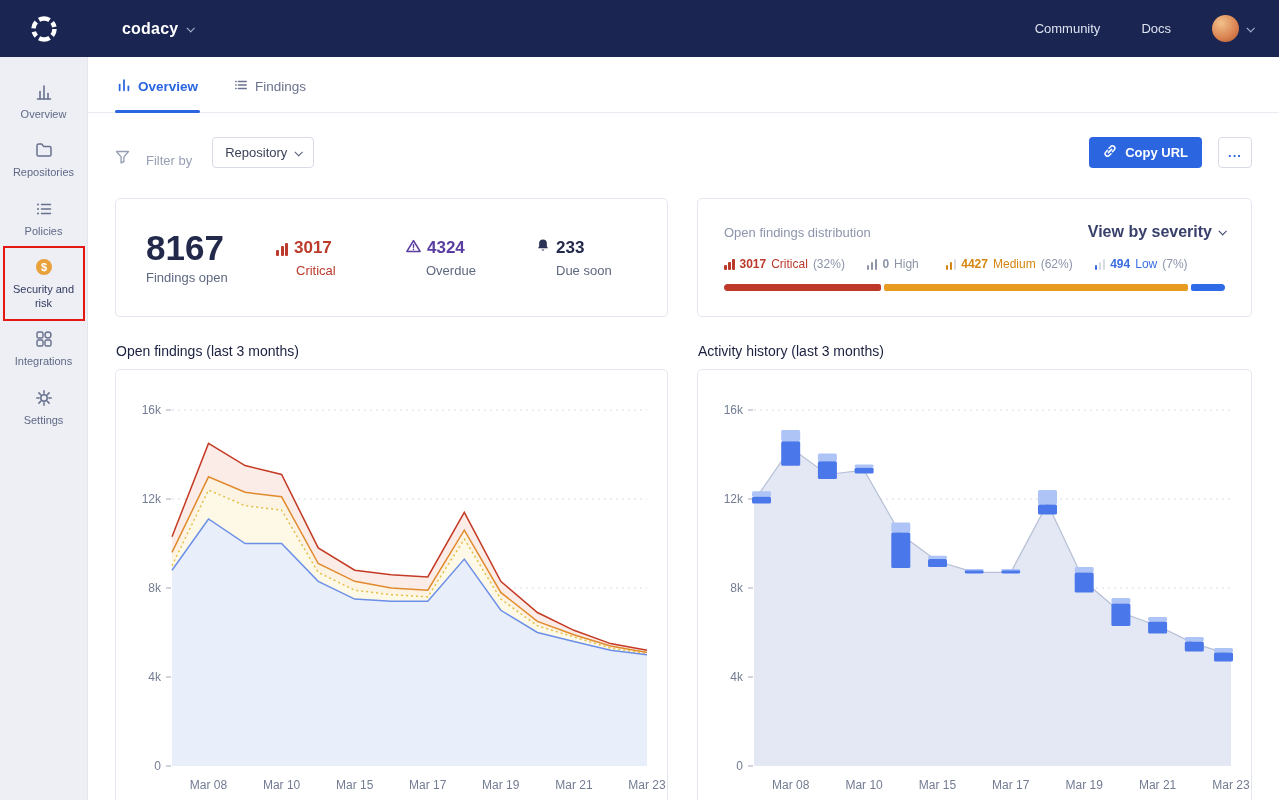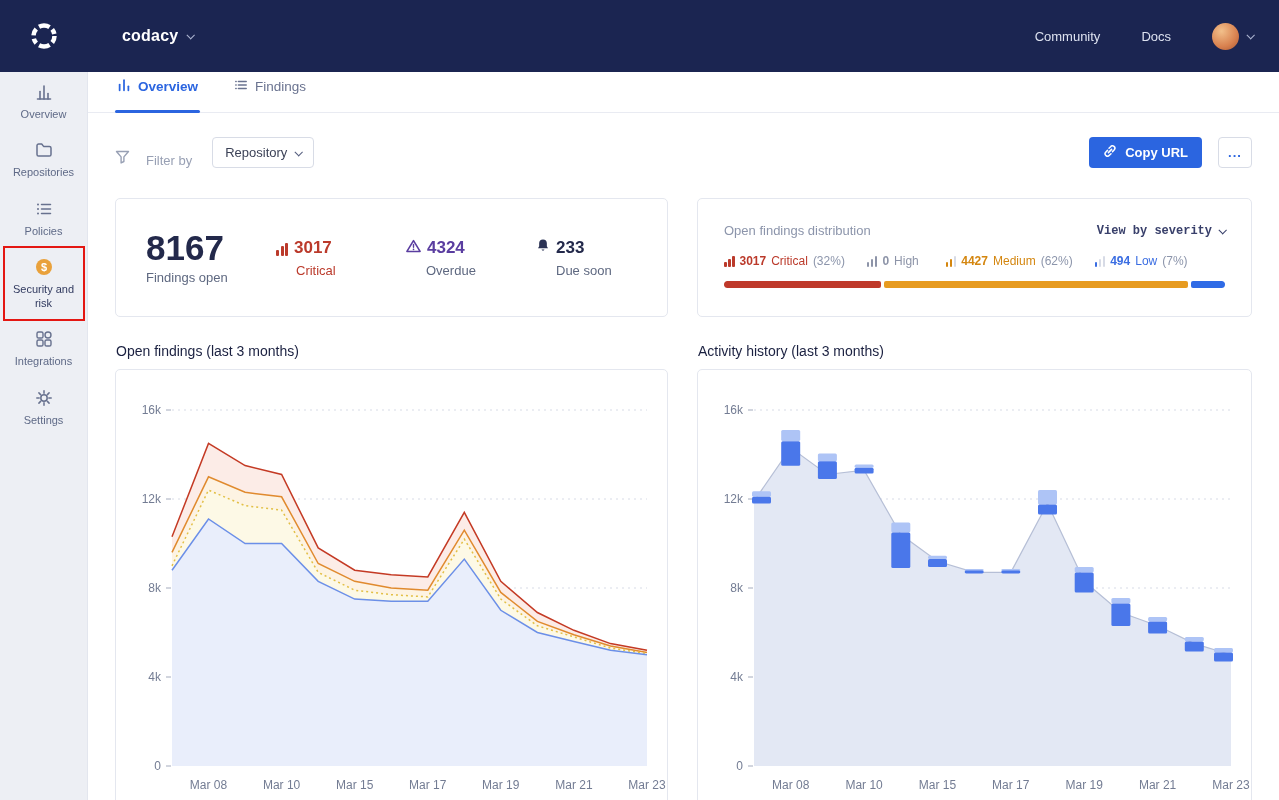--- a/index.html
+++ b/index.html
@@ -1,21 +1,21 @@
 <!DOCTYPE html>
 <html><head>
 <meta charset="utf-8">
 <style>
   * { box-sizing: border-box; margin: 0; padding: 0; }
   html,body { width:1279px; height:800px; overflow:hidden; }
   body { font-family:"Liberation Sans", sans-serif; background:#fff; color:#23294b; }
   .app { position:relative; width:1279px; height:800px; overflow:hidden; }
 
   
-  .topbar { position:absolute; top:0; left:0; right:0; height:72px; background:#1b2551;
+  .topbar { position:absolute; top:0; left:0; right:0; height:57px; background:#1b2551;
             display:flex; align-items:center; z-index:5; }
   .logo-wrap { width:88px; display:flex; justify-content:center; cursor:pointer; }
   .brand { margin-left:34px; display:flex; align-items:center; gap:9px; cursor:pointer; }
   .brand-name { color:#fff; font-size:16px; font-weight:bold; letter-spacing:.2px; }
   .topbar-right { margin-left:auto; display:flex; align-items:center; gap:41px; padding-right:26px; }
   .top-link { color:#dde2f0; font-size:13px; text-decoration:none; cursor:pointer; }
   .user-menu { display:flex; align-items:center; gap:8px; cursor:pointer; }
   .avatar { width:27px; height:27px; border-radius:50%;
             background:radial-gradient(circle at 35% 30%, #f2c08b, #d8814f 60%, #a95632); }
   .chev { display:inline-block; width:6px; height:6px; border-right:1.6px solid #aeb6d2;
@@ -66,21 +66,21 @@
   .stat .indent { margin-left:20px; }
   .val-critical { color:#bb3a2b; }
   .lab-critical { color:#bb3a2b; }
   .val-overdue { color:#5a3da0; }
   .val-due { color:#23294b; }
 
   .dist-card { width:555px; height:119px; padding:24px 26px 0; }
   .dist-head { display:flex; align-items:center; }
   .dist-title { font-size:13px; color:#8c95ab; }
   .view-by { margin-left:auto; display:flex; align-items:center; gap:7px; background:none;
-             border:none; font-family:Liberation Mono, monospace; font-size:12px; font-weight:bold; color:#39406b;
+             border:none; font-family:Liberation Sans, sans-serif; font-size:16px; font-weight:bold; color:#39406b;
              cursor:pointer; }
   .legend { display:flex; align-items:center; gap:22px; margin-top:16px; font-size:12px; }
   .legend-item { display:flex; align-items:center; gap:5px; }
   .lg-val { font-weight:bold; }
   .lg-pct { color:#8c95ab; }
   .sev-icon { display:inline-flex; align-items:flex-end; gap:1.5px; height:11px; }
   .sev-icon i { display:block; width:2.5px; border-radius:1px; background:#d7dbe6; }
   .sev-icon i:nth-child(1){ height:4.5px; } .sev-icon i:nth-child(2){ height:8px; }
   .sev-icon i:nth-child(3){ height:11px; }
   .sev-icon.lg { height:13px; margin-bottom:2px; }

